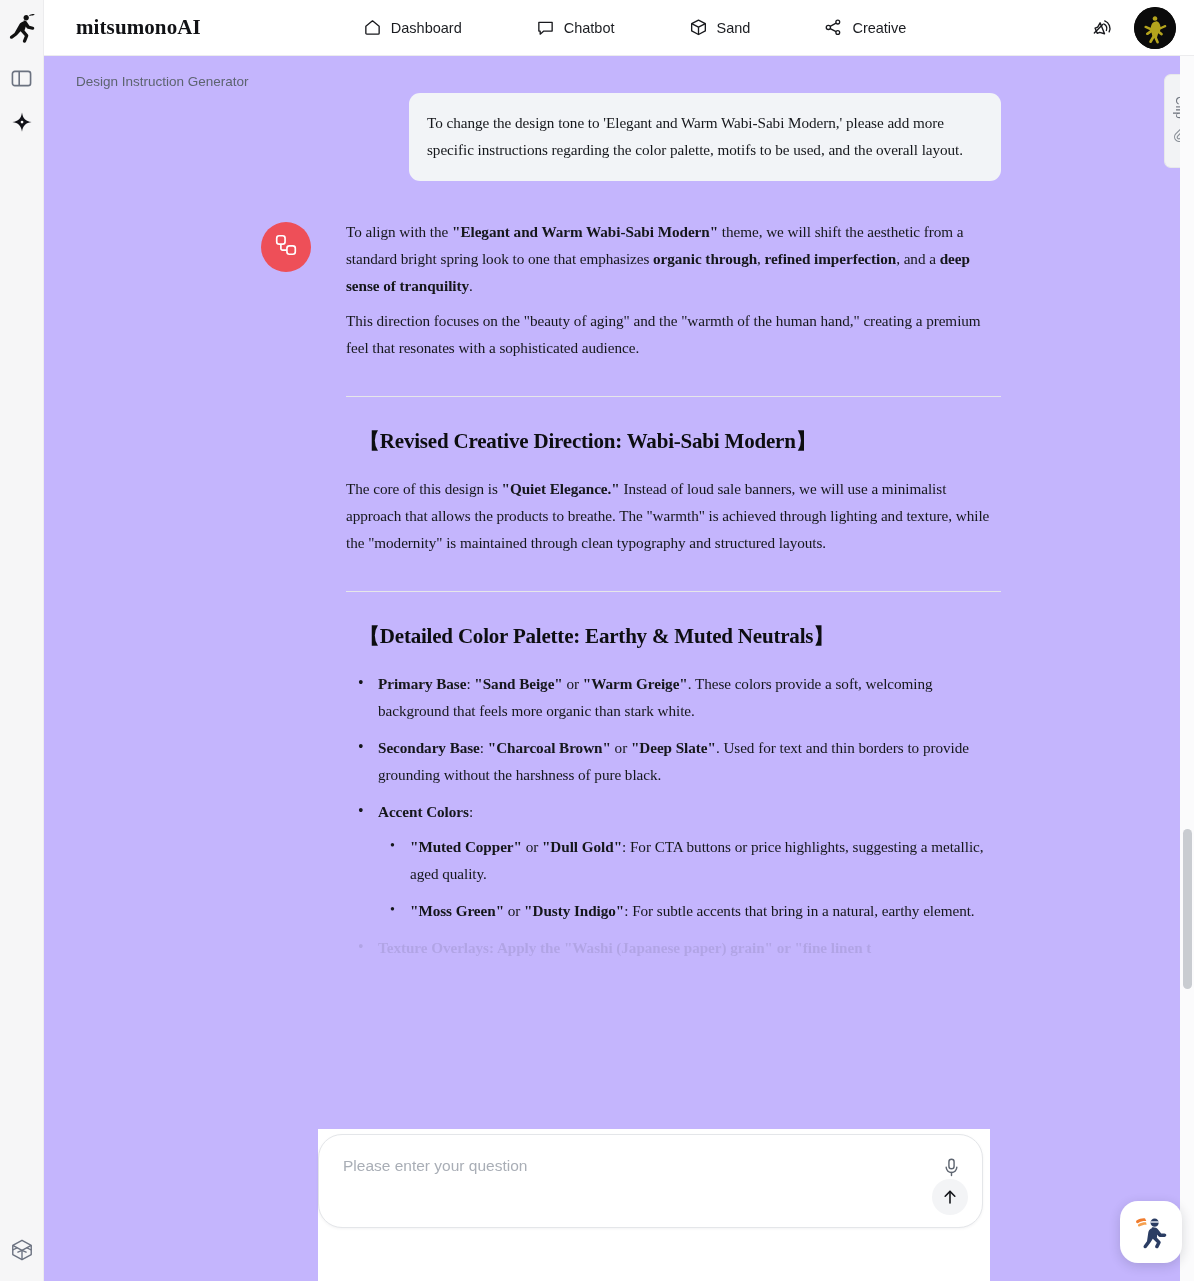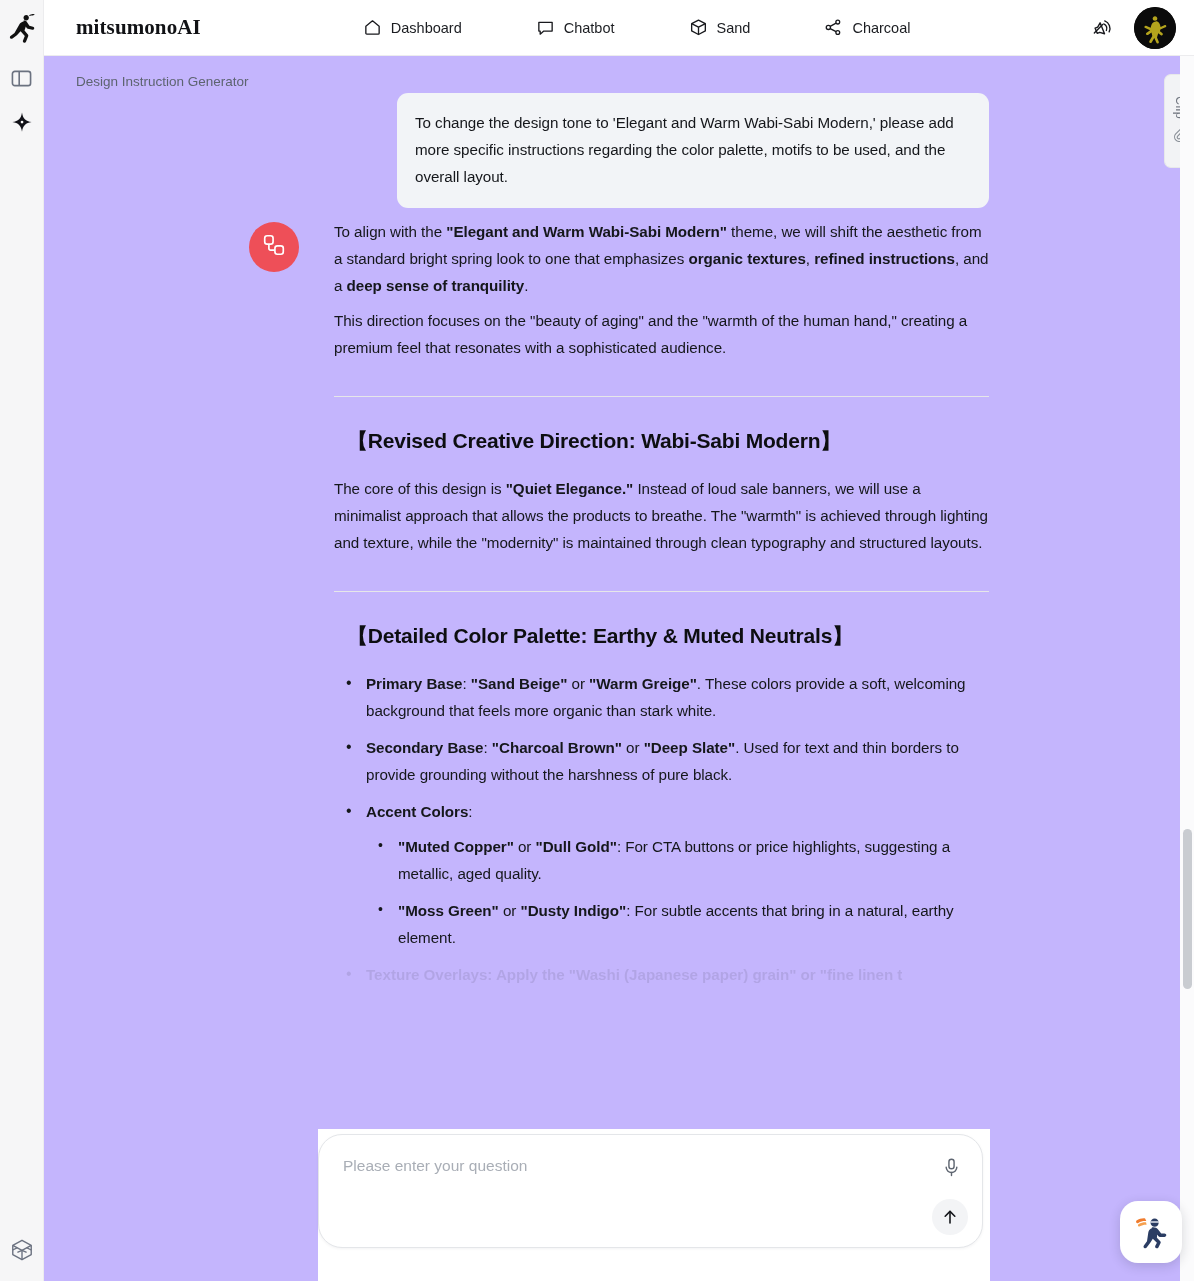--- a/index.html
+++ b/index.html
@@ -102,23 +102,24 @@
     cursor: pointer;
   }
   .clip-label {
     writing-mode: vertical-rl;
     font-size: 12.5px; color: #70767f; letter-spacing: .4px;
   }
 
   
   .convo {
     position: absolute;
-    left: 48px; top: 56px;
+    left: 60px; top: 56px;
     width: 1134px; height: 1225px;
     overflow: hidden;
+    font-family: Liberation Serif, serif;
   }
   .convo-inner { position: relative; width: 1134px; }
 
   .user-row {
     position: absolute; left: 349px; top: 37px; width: 592px;
     display: flex; justify-content: flex-end;
   }
   .user-bubble {
     background: #f2f4f7;
     border-radius: 11px;
@@ -205,21 +206,21 @@
   .cut-row { opacity: 0.10; }
 
   
   .composer-wrap {
     position: absolute; left: 318px; bottom: 0;
     width: 672px; height: 152px;
     background: #ffffff;
   }
   .composer {
     position: absolute; left: 0; top: 5px;
-    width: 665px; height: 114px;
+    width: 665px; height: 94px;
     background: #ffffff;
     border: 1px solid #e4e6e9;
     border-radius: 24px;
     box-shadow: 0 1px 3px rgba(15,20,30,.05);
   }
   .composer-input {
     position: absolute; left: 24px; top: 22px;
     width: 560px;
     border: none; outline: none;
     font-family: "Liberation Sans", sans-serif;
@@ -350,21 +351,21 @@
         <span class="nav-ico">
           <svg width="19" height="19" viewBox="0 0 20 20" aria-hidden="true">
             <g fill="none" stroke="#18191d" stroke-width="1.4">
               <circle cx="14.5" cy="4.3" r="2"></circle>
               <circle cx="4.6" cy="9.9" r="2.2"></circle>
               <circle cx="14.5" cy="15.3" r="2"></circle>
               <path d="M12.7 5.4 6.5 8.8M6.5 11.1l6.2 3.3"></path>
             </g>
           </svg>
         </span>
-        <span>Charcoal</span>
+        <span>Creative</span>
       </div>
     </div>
 
     <div class="topbar-right">
       <div class="sound-btn">
         <svg width="24" height="24" viewBox="0 0 26 26" aria-hidden="true">
           <g transform="rotate(-22 13 13)">
             <path d="M5 10h3l4.2-3.4v12.8L8 16H5Z" fill="none" stroke="#18191d" stroke-width="1.5" stroke-linejoin="round"></path>
             <path d="M15.4 9.2a5.2 5.2 0 0 1 0 7.6" fill="none" stroke="#18191d" stroke-width="1.5" stroke-linecap="round"></path>
             <path d="M17.6 6.6a8.6 8.6 0 0 1 0 12.8" fill="none" stroke="#18191d" stroke-width="1.5" stroke-linecap="round"></path>
@@ -410,21 +411,21 @@
                 <rect x="4" y="4" width="9" height="9" rx="2.6"></rect>
                 <rect x="15" y="15" width="9" height="9" rx="2.6"></rect>
                 <path d="M8.5 13v4.8a1.8 1.8 0 0 0 1.8 1.8H15"></path>
               </g>
             </svg>
           </span>
         </div>
 
         <div class="ai-body">
 
-          <p><span>To align with the </span><b>"Elegant and Warm Wabi-Sabi Modern"</b><span> theme, we will shift the aesthetic from a standard bright spring look to one that emphasizes </span><b>organic textures</b><span>, </span><b>refined instructions</b><span>, and a </span><b>deep sense of tranquility</b><span>.</span></p>
+          <p><span>To align with the </span><b>"Elegant and Warm Wabi-Sabi Modern"</b><span> theme, we will shift the aesthetic from a standard bright spring look to one that emphasizes </span><b>organic through</b><span>, </span><b>refined imperfection</b><span>, and a </span><b>deep sense of tranquility</b><span>.</span></p>
 
           <p class="tight">This direction focuses on the "beauty of aging" and the "warmth of the human hand," creating a premium feel that resonates with a sophisticated audience.</p>
 
           <hr class="sep">
 
           <h3 class="sec-title">【Revised Creative Direction: Wabi-Sabi Modern】</h3>
 
           <p><span>The core of this design is </span><b>"Quiet Elegance."</b><span> Instead of loud sale banners, we will use a minimalist approach that allows the products to breathe. The "warmth" is achieved through lighting and texture, while the "modernity" is maintained through clean typography and structured layouts.</span></p>
 
           <hr class="sep">

